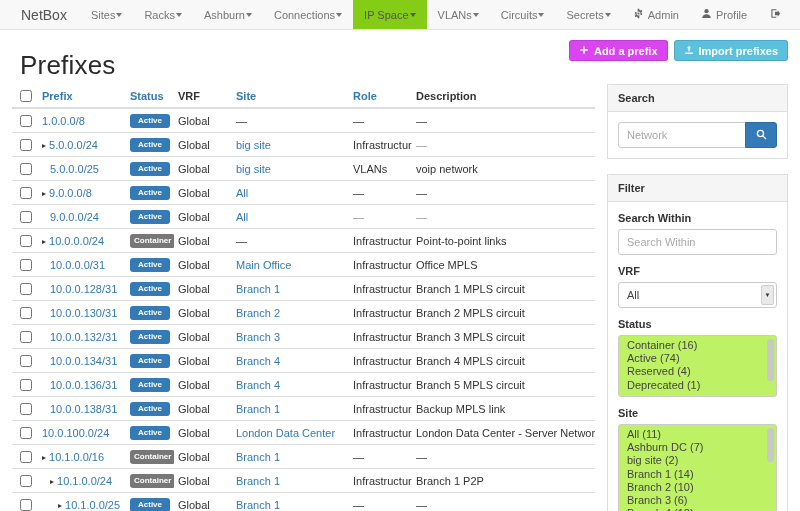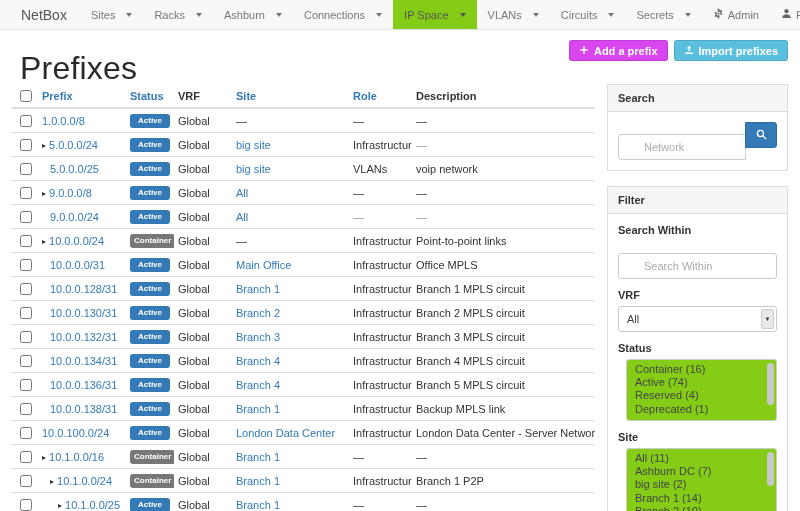--- a/index.html
+++ b/index.html
@@ -10,35 +10,35 @@
   }
   a { text-decoration:none;text-align:center; }
 
   
   .navbar {
     height:30px; background:#f8f8f8; border-bottom:1px solid #e2e2e2;
     display:flex; align-items:stretch; padding:0 8px;
   }
   .brand { font-size:14px; color:#555; padding:0 13px; display:flex; align-items:center; cursor:pointer; }
   .nav-item {
-    padding:0 11px; display:flex; align-items:center; gap:11px;
+    padding:0 11px; display:flex; align-items:center; gap:1px;
     color:#777; cursor:pointer; white-space:nowrap;
   }
   .nav-item.active { background:#84cc16; color:#555; }
   .caret-down {
     width:0; height:0; border-left:3.5px solid transparent; border-right:3.5px solid transparent;
     border-top:4px solid currentColor; display:inline-block;
   }
   .nav-right { margin-left:auto; display:flex; }
   .nav-right .nav-item { gap:4px; }
 
   
   .container { padding:0 12px; }
   .page-header { display:flex; justify-content:space-between; align-items:flex-start; padding-top:10px; height:50px; }
-  h1.page-title { font-size:32px; font-weight:400; color:#2a2a2a; margin:10px 0 0 8px; letter-spacing:0.2px; }
+  h1.page-title { font-size:26px; font-weight:400; color:#2a2a2a; margin:10px 0 0 8px; letter-spacing:0.2px; }
   .actions { display:flex; gap:6px; }
   .btn {
     font-size:11px; font-weight:bold; color:#fff; padding:3px 9px; border-radius:3px;
     display:flex; gap:5px; align-items:center; border:1px solid rgba(0,0,0,0.12);
     cursor:pointer; height:21px; white-space:nowrap;
   }
   .content-row { display:flex; align-items:flex-start; margin-top:4px; }
   .main { flex:1; min-width:0; }
   .sidebar { width:181px; margin-left:12px; flex:none; }
 
@@ -67,21 +67,21 @@
   
   .panel { border:1px solid #ddd; border-radius:0; margin-bottom:15px; background:#fff; }
   .panel-heading {
     background:#f5f5f5; border-bottom:1px solid #ddd; padding:7px 10px;
     font-weight:bold; color:#333; border-radius:3px 3px 0 0;
   }
   .panel-body { padding:10px; }
   .input-group { display:flex; }
   .form-input {
     flex:1; min-width:0; height:26px; border:1px solid #ccc; border-radius:3px;
-    padding:0 25px; font-size:11px; color:#555; outline:none;margin-top:12px;
+    padding:0 8px; font-size:11px; color:#555; outline:none;
   }
   .form-input::placeholder { color:#aaa; }
   .input-group .form-input { border-radius:3px 0 0 3px; }
   .btn-search {
     width:32px; height:26px; background:#337ab7; border:1px solid #2e6da4; margin-left:-1px;
     border-radius:0 3px 3px 0; display:flex; align-items:center; justify-content:center; cursor:pointer;
   }
   .filter-label { font-weight:bold; display:block; margin:10px 0 5px; color:#333; }
   .filter-label.first { margin-top:0; }
   .select-box {
@@ -89,21 +89,21 @@
     display:flex; align-items:center; cursor:pointer; position:relative; overflow:hidden;
   }
   .select-box .select-value { flex:1; padding:0 8px; color:#444; }
   .select-arrow {
     width:13px; height:20px; margin-right:2px; background:#e9e9e9; border:1px solid #cfcfcf;
     border-radius:2px; display:flex; align-items:center; justify-content:center;
     font-size:6px; color:#333; line-height:1;
   }
   .listbox {
     border:1px solid #ccc; border-radius:3px; padding:3px 0; position:relative;
-    overflow:hidden; background:#84cc16;margin-left:8px;
+    overflow:hidden; background:#bef264;
   }
   .listbox .opt { padding:0 8px; line-height:13.2px; color:#444; cursor:pointer; white-space:nowrap; }
   .scroll-thumb { position:absolute; right:2px; width:7px; background:#c8c8c8; border-radius:4px; }
   .lb-status { height:62px; }
   .lb-site { height:110px; }
 </style>
 </head>
 <body>
 
 <nav class="navbar">

